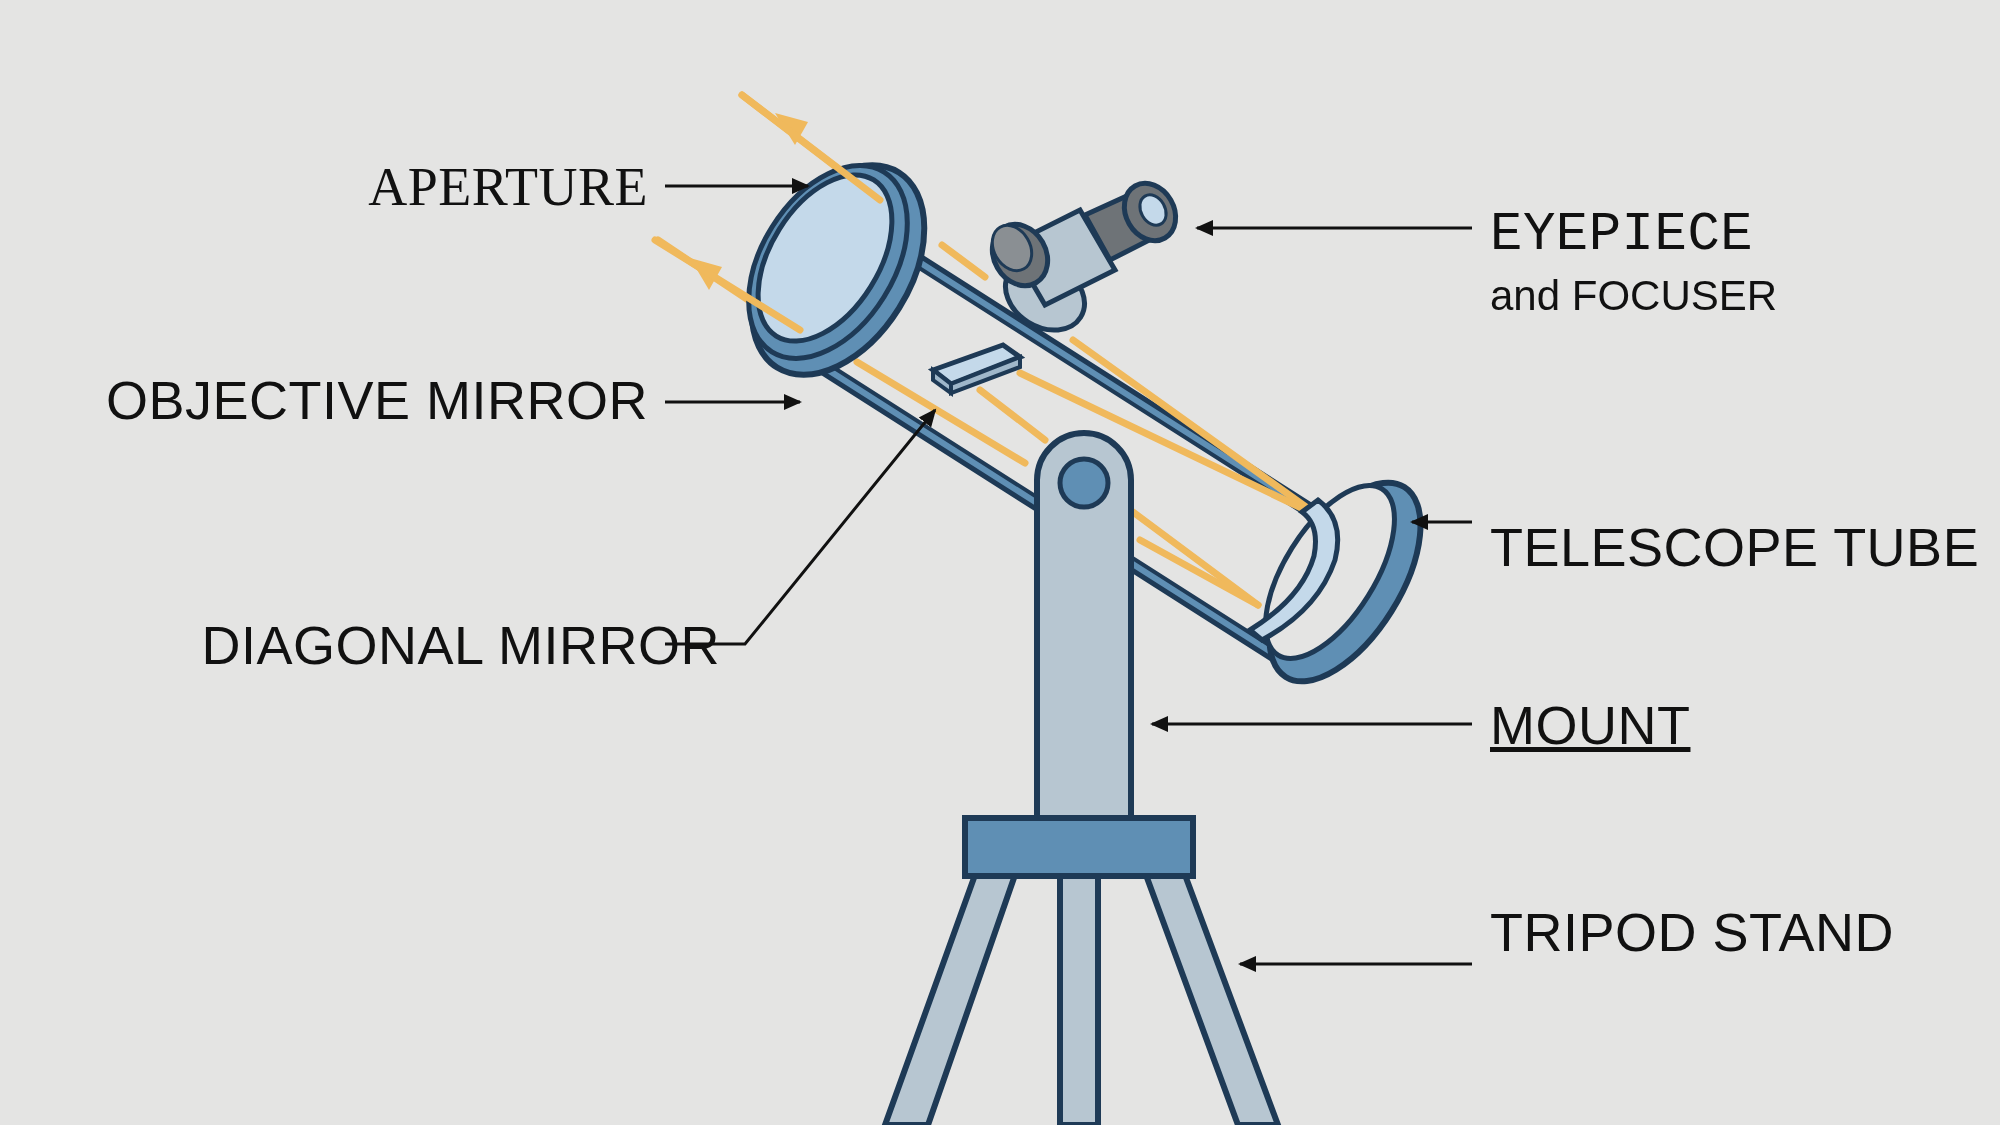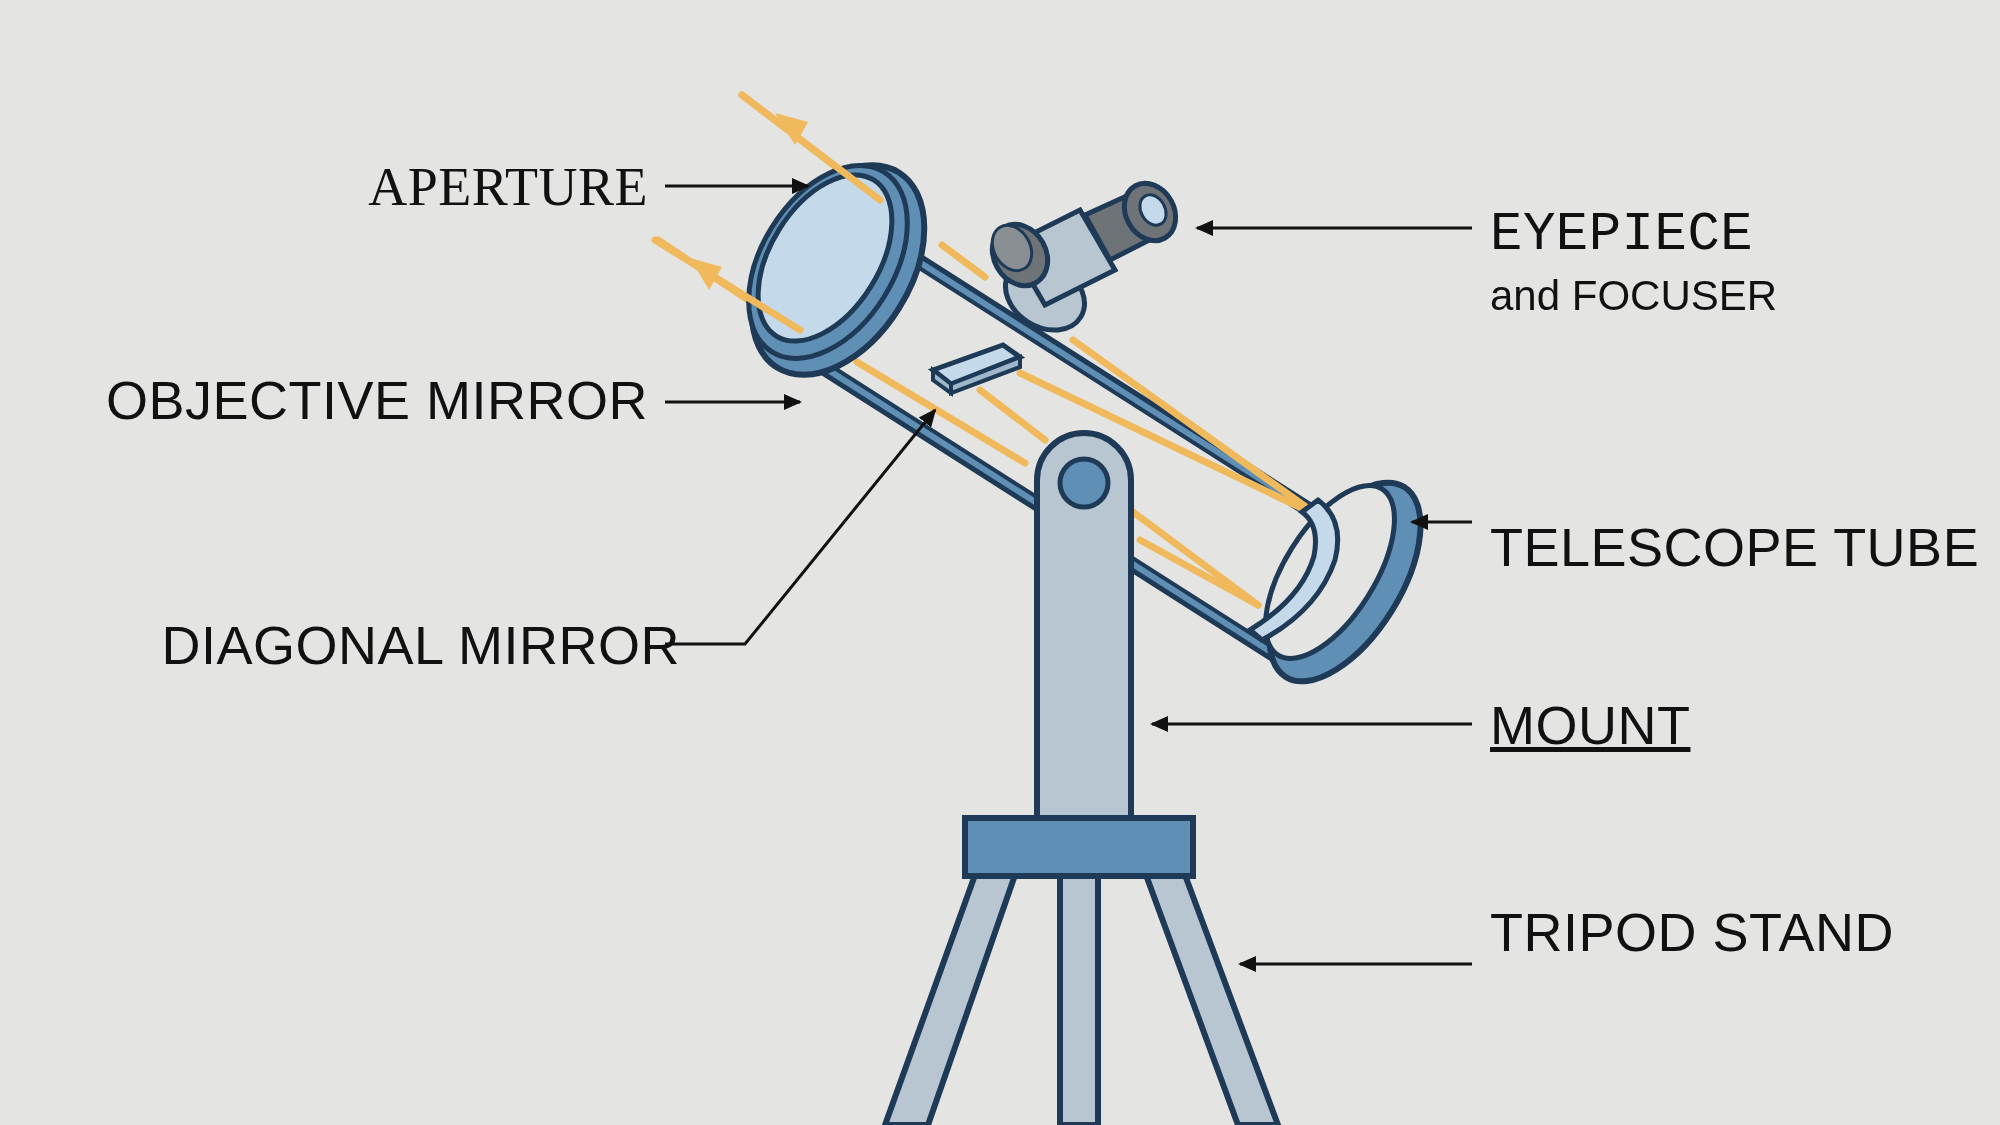--- a/index.html
+++ b/index.html
@@ -97,18 +97,18 @@
     <polyline points="665,644 745,644 935,410" marker-end="url(#arrowhead-big)"></polyline>
     <line x1="1472" y1="228" x2="1197" y2="228" marker-end="url(#arrowhead-big)"></line>
     <line x1="1472" y1="522" x2="1412" y2="522" marker-end="url(#arrowhead-big)"></line>
     <line x1="1472" y1="724" x2="1152" y2="724" marker-end="url(#arrowhead-big)"></line>
     <line x1="1472" y1="964" x2="1240" y2="964" marker-end="url(#arrowhead-big)"></line>
   </g>
 </svg>
 
 <div class="label" style="right:1352px; top:160px;font-family:Liberation Serif, serif;">APERTURE</div>
 <div class="label" style="right:1352px; top:373px;">OBJECTIVE MIRROR</div>
-<div class="label" style="right:1320px; top:618px;">DIAGONAL MIRROR</div>
+<div class="label" style="right:1280px; top:618px;">DIAGONAL MIRROR</div>
 <div class="label" style="left:1490px; top:208px;font-family:Liberation Mono, monospace;">EYEPIECE</div>
 <div class="sublabel" style="left:1490px; top:275px;">and FOCUSER</div>
 <div class="label" style="left:1490px; top:520px;">TELESCOPE TUBE</div>
 <div class="label" style="left:1490px; top:698px;text-decoration:underline;">MOUNT</div>
 <div class="label" style="left:1490px; top:905px;">TRIPOD STAND</div>
 
 </body></html>

